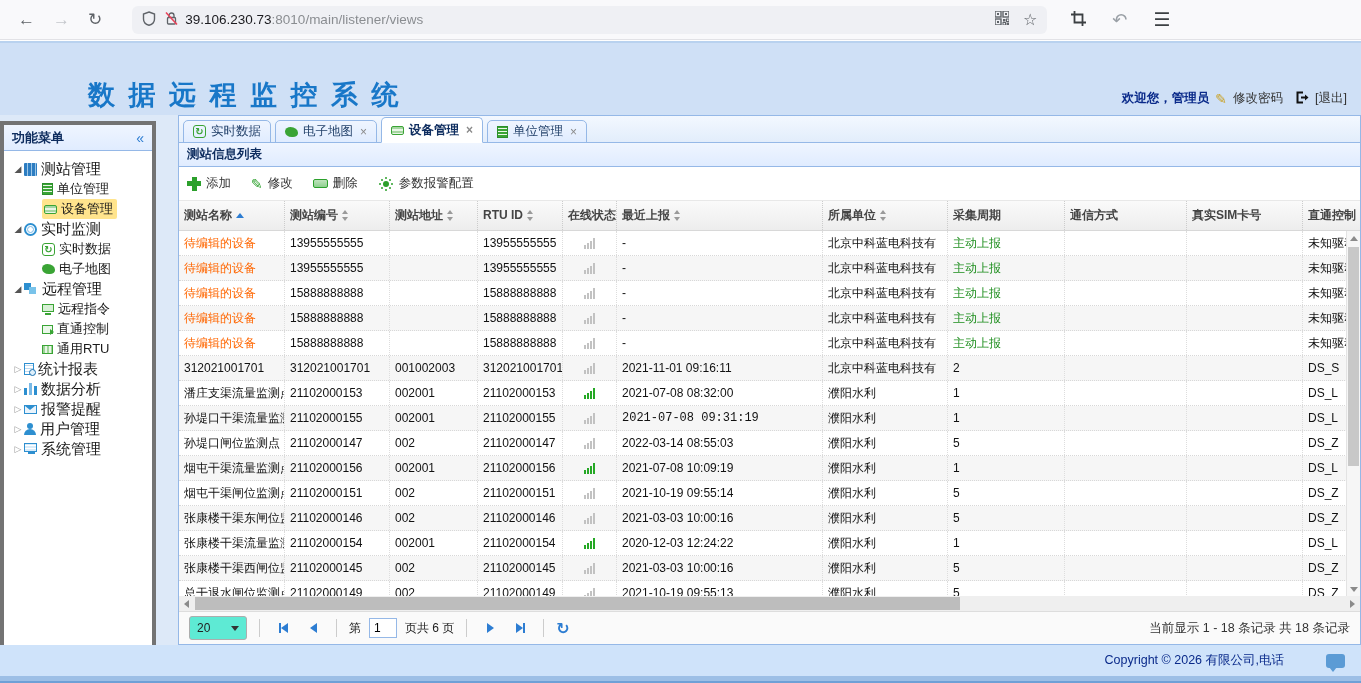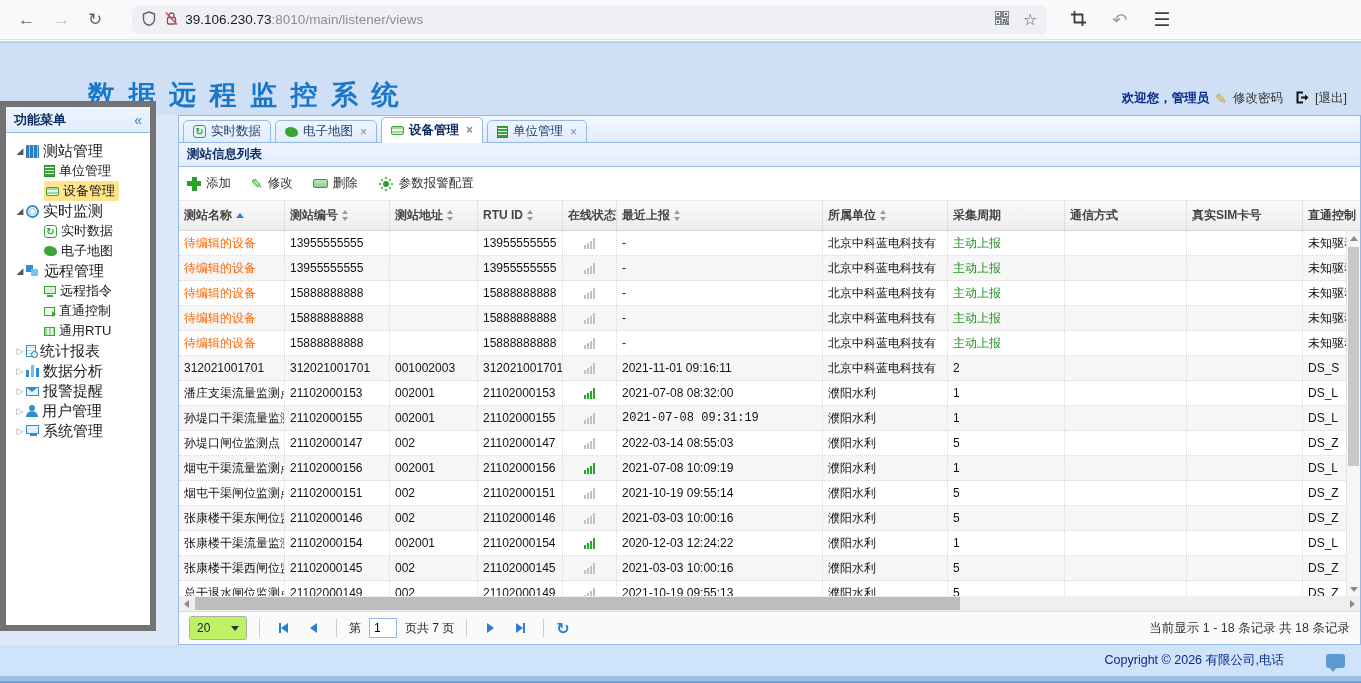--- a/index.html
+++ b/index.html
@@ -17,21 +17,21 @@
   .url-spacer{flex:1;}
   .chrome-right{display:flex;align-items:center;margin-left:24px;gap:26px;}
   
   .app{position:absolute;left:0;top:41px;width:1361px;height:642px;background:#dde9f8;}
   .app-header{position:absolute;left:0;top:0;width:1361px;height:74px;background:#cfe0f6;border-top:2px solid #b9d2ef;}
   .app-title{position:absolute;left:88px;top:34px;font-size:27px;font-weight:bold;color:#1877c8;letter-spacing:3px;}
   .user-area{position:absolute;right:14px;bottom:8px;display:flex;align-items:center;gap:6px;font-size:12.5px;}
   .welcome{color:#0a2a8a;font-weight:bold;}
   .plain-link{color:#333;}
   
-  .sidebar{position:absolute;left:0;top:60px;width:156px;height:530px;background:#fff;border:6px solid #737373;}
+  .sidebar{position:absolute;left:0;top:80px;width:156px;height:530px;background:#fff;border:4px solid #737373;}
   .sidebar-header{height:26px;background:linear-gradient(#EFF5FF,#E0ECFF);border-bottom:1px solid #95B8E7;
     display:flex;align-items:center;padding:0 8px;}
   .sidebar-header .t{font-weight:bold;color:#0E2D5F;font-size:13px;flex:1;}
   .collapse-g{color:#2d7dd2;font-size:14px;cursor:pointer;}
   .tree{padding-top:8px;}
   .tree-node{display:flex;align-items:center;height:20px;cursor:pointer;white-space:nowrap;}
   .tree-node.top{padding-left:8px;font-size:15px;color:#1a1a1a;}
   .tree-node.child{padding-left:38px;font-size:13px;color:#1a1a1a;}
   .tree-node .lbl{margin-left:4px;}
   .tree-node.child.selected .sel{background:#FFE48D;border-radius:2px;padding:1px 4px 1px 2px;display:flex;align-items:center;}
@@ -90,21 +90,21 @@
   .tri-down{width:0;height:0;border-left:4px solid transparent;border-right:4px solid transparent;border-top:5px solid #8a8a8a;}
   .tri-left{width:0;height:0;border-top:4px solid transparent;border-bottom:4px solid transparent;border-right:5px solid #8a8a8a;}
   .tri-right{width:0;height:0;border-top:4px solid transparent;border-bottom:4px solid transparent;border-left:5px solid #8a8a8a;}
   .hscroll{height:15px;background:#efefef;display:flex;align-items:center;flex:0 0 auto;position:relative;}
   .hthumb{position:absolute;left:16px;top:1px;bottom:1px;width:765px;background:#bdbdbd;}
   .harrow{width:15px;height:15px;display:flex;align-items:center;justify-content:center;flex:0 0 auto;}
   .hscroll .fill{flex:1;}
   
   .pager{height:33px;background:#fafafa;border-top:1px solid #ddd;display:flex;align-items:center;
     padding:0 10px;gap:8px;flex:0 0 auto;}
-  .psize{width:58px;height:24px;border:1px solid #adadad;border-radius:3px;background:#bef264;
+  .psize{width:58px;height:24px;border:1px solid #adadad;border-radius:3px;background:#5eead4;
     display:flex;align-items:center;padding:0 7px;cursor:pointer;}
   .psize .v{flex:1;}
   .psep{width:1px;height:18px;background:#ccc;margin:0 4px;}
   .pbtn{display:flex;align-items:center;justify-content:center;width:22px;height:22px;cursor:pointer;position:relative;}
   .pg-tri-l{width:0;height:0;border-top:5px solid transparent;border-bottom:5px solid transparent;border-right:7px solid #2d7dd2;}
   .pg-tri-r{width:0;height:0;border-top:5px solid transparent;border-bottom:5px solid transparent;border-left:7px solid #2d7dd2;}
   .pg-bar{width:2px;height:10px;background:#2d7dd2;}
   .page-input{width:28px;height:20px;border:1px solid #95B8E7;text-align:left;padding-left:4px;font-family:inherit;font-size:12px;}
   .refresh-g{color:#2d7dd2;font-size:16px;font-weight:bold;}
   .pager-info{margin-left:auto;color:#333;font-size:12.5px;}
@@ -739,21 +739,21 @@
       <span class="pbtn">
           <span class="pg-bar"></span>
           <span class="pg-tri-l"></span>
         </span>
       <span class="pbtn">
           <span class="pg-tri-l"></span>
         </span>
       <span class="psep"></span>
       <span>第</span>
       <input class="page-input" value="1" style="">
-      <span>页共 7 页</span>
+      <span>页共 6 页</span>
       <span class="psep"></span>
       <span class="pbtn">
           <span class="pg-tri-r"></span>
         </span>
       <span class="pbtn">
           <span class="pg-tri-r"></span>
           <span class="pg-bar"></span>
         </span>
       <span class="psep"></span>
       <span class="refresh-g">↻</span>

